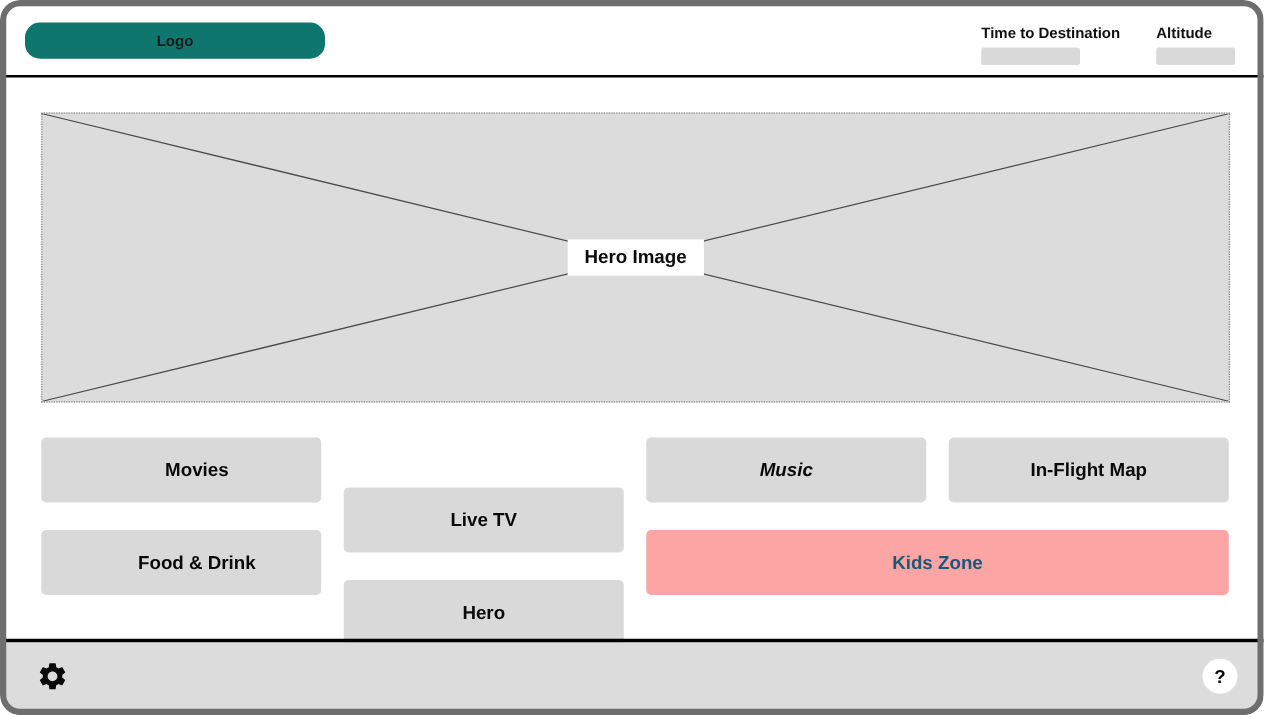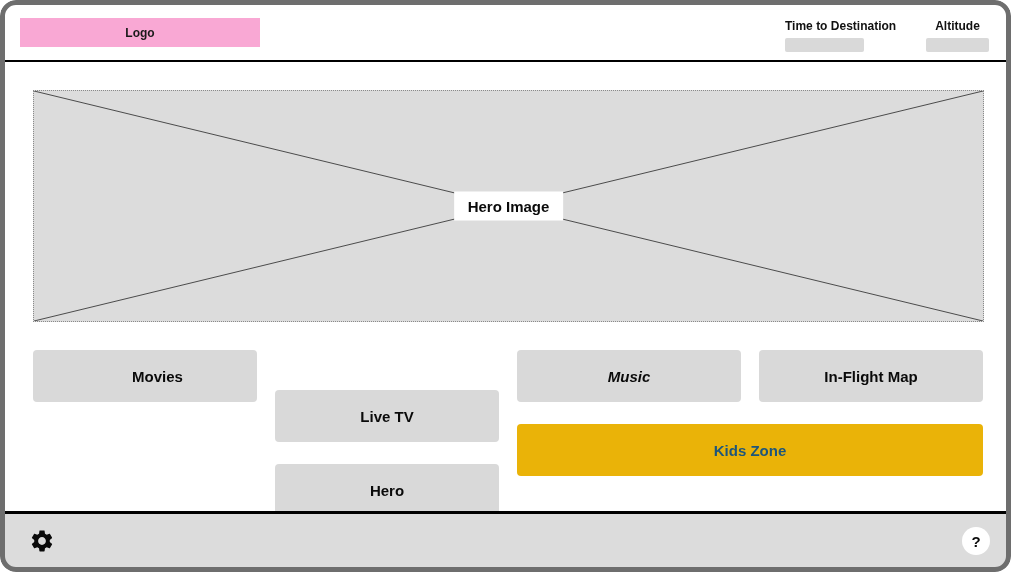--- a/index.html
+++ b/index.html
@@ -20,28 +20,28 @@
     pointer-events: none;
     z-index: 50;
   }
 
   
   .topbar { position: absolute; left: 0; top: 0; width: 1011px; height: 60px; background: #ffffff; }
   .topbar-divider { position: absolute; left: 0; top: 60px; width: 1011px; height: 2px; background: #000000; }
 
   .logo-box {
     position: absolute; left: 20px; top: 18px; width: 240px; height: 29px;
-    background: #f9a8d4; border-radius: 0;
+    background: #0f766e; border-radius: 12px;
     display: flex; align-items: center; justify-content: center;
     font-size: 12px; font-weight: bold; color: #1a1a1a;
   }
 
   .stat { position: absolute; top: 19px; display: flex; flex-direction: column; }
   .stat-ttd { left: 785px; width: 113px; }
-  .stat-alt { left: 925px; width: 65px; align-items: center; }
+  .stat-alt { left: 925px; width: 65px; align-items: flex-start; }
   .stat-label { font-size: 12px; font-weight: bold; color: #111111; white-space: nowrap; }
   .stat-box { margin-top: 5px; height: 14px; background: #d9d9d9; border-radius: 2px; }
   .stat-ttd .stat-box { width: 79px; }
   .stat-alt .stat-box { width: 63px; }
 
   
   .hero {
     position: absolute; left: 33px; top: 90px; width: 951px; height: 232px;
     background: #dcdcdc;
     border: 1px dotted #8a8a8a;
@@ -64,21 +64,21 @@
     cursor: pointer;
   }
   .row1 { top: 350px; }
   .row2 { top: 424px; }
   .col1 { left: 33px; padding-left: 25px; }
   .col2 { left: 275px; margin-top: 40px; }
   .col3 { left: 517px; font-style: italic; }
   .col4 { left: 759px; }
   .menu-btn.selected {
     left: 517px; width: 466px;
-    background: #eab308; color: #1e567a;
+    background: #fca5a5; color: #1e567a;
   }
 
   
   .bottombar-divider { position: absolute; left: 0; top: 511px; width: 1011px; height: 3px; background: #000000; }
   .bottombar { position: absolute; left: 0; top: 514px; width: 1011px; height: 58px; background: #dcdcdc; }
   .settings-btn {
     position: absolute; left: 28px; top: 13px; width: 28px; height: 28px;
     background: none; border: none; padding: 0; cursor: pointer;
     display: flex; align-items: center; justify-content: center;
   }
@@ -119,20 +119,21 @@
       <line x1="0" y1="0" x2="951" y2="232" stroke="#4a4a4a" stroke-width="1"></line>
       <line x1="0" y1="232" x2="951" y2="0" stroke="#4a4a4a" stroke-width="1"></line>
     </svg>
     <div class="hero-label">Hero Image</div>
   </div>
 
   <button class="menu-btn row1 col1">Movies</button>
   <button class="menu-btn row1 col2">Live TV</button>
   <button class="menu-btn row1 col3">Music</button>
   <button class="menu-btn row1 col4">In-Flight Map</button>
+  <button class="menu-btn row2 col1">Food &amp; Drink</button>
   <button class="menu-btn row2 col2">Hero</button>
   <button class="menu-btn row2 selected">Kids Zone</button>
 
   <div class="bottombar-divider"></div>
   <div class="bottombar">
     <button class="settings-btn">
       <svg viewBox="0 0 24 24">
         <path d="M19.14,12.94c0.04-0.3,0.06-0.61,0.06-0.94c0-0.32-0.02-0.64-0.07-0.94l2.03-1.58c0.18-0.14,0.23-0.41,0.12-0.61 l-1.92-3.32c-0.12-0.22-0.37-0.29-0.59-0.22l-2.39,0.96c-0.5-0.38-1.03-0.7-1.62-0.94L14.4,2.81c-0.04-0.24-0.24-0.41-0.48-0.41 h-3.84c-0.24,0-0.43,0.17-0.47,0.41L9.25,5.35C8.66,5.59,8.12,5.92,7.63,6.29L5.24,5.33c-0.22-0.08-0.47,0-0.59,0.22L2.74,8.87 C2.62,9.08,2.66,9.34,2.86,9.48l2.03,1.58C4.84,11.36,4.8,11.69,4.8,12s0.02,0.64,0.07,0.94l-2.03,1.58 c-0.18,0.14-0.23,0.41-0.12,0.61l1.92,3.32c0.12,0.22,0.37,0.29,0.59,0.22l2.39-0.96c0.5,0.38,1.03,0.7,1.62,0.94l0.36,2.54 c0.05,0.24,0.24,0.41,0.48,0.41h3.84c0.24,0,0.44-0.17,0.47-0.41l0.36-2.54c0.59-0.24,1.13-0.56,1.62-0.94l2.39,0.96 c0.22,0.08,0.47,0,0.59-0.22l1.92-3.32c0.12-0.22,0.07-0.47-0.12-0.61L19.14,12.94z M12,15.6c-1.98,0-3.6-1.62-3.6-3.6 s1.62-3.6,3.6-3.6s3.6,1.62,3.6,3.6S13.98,15.6,12,15.6z"></path>
       </svg>
     </button>

